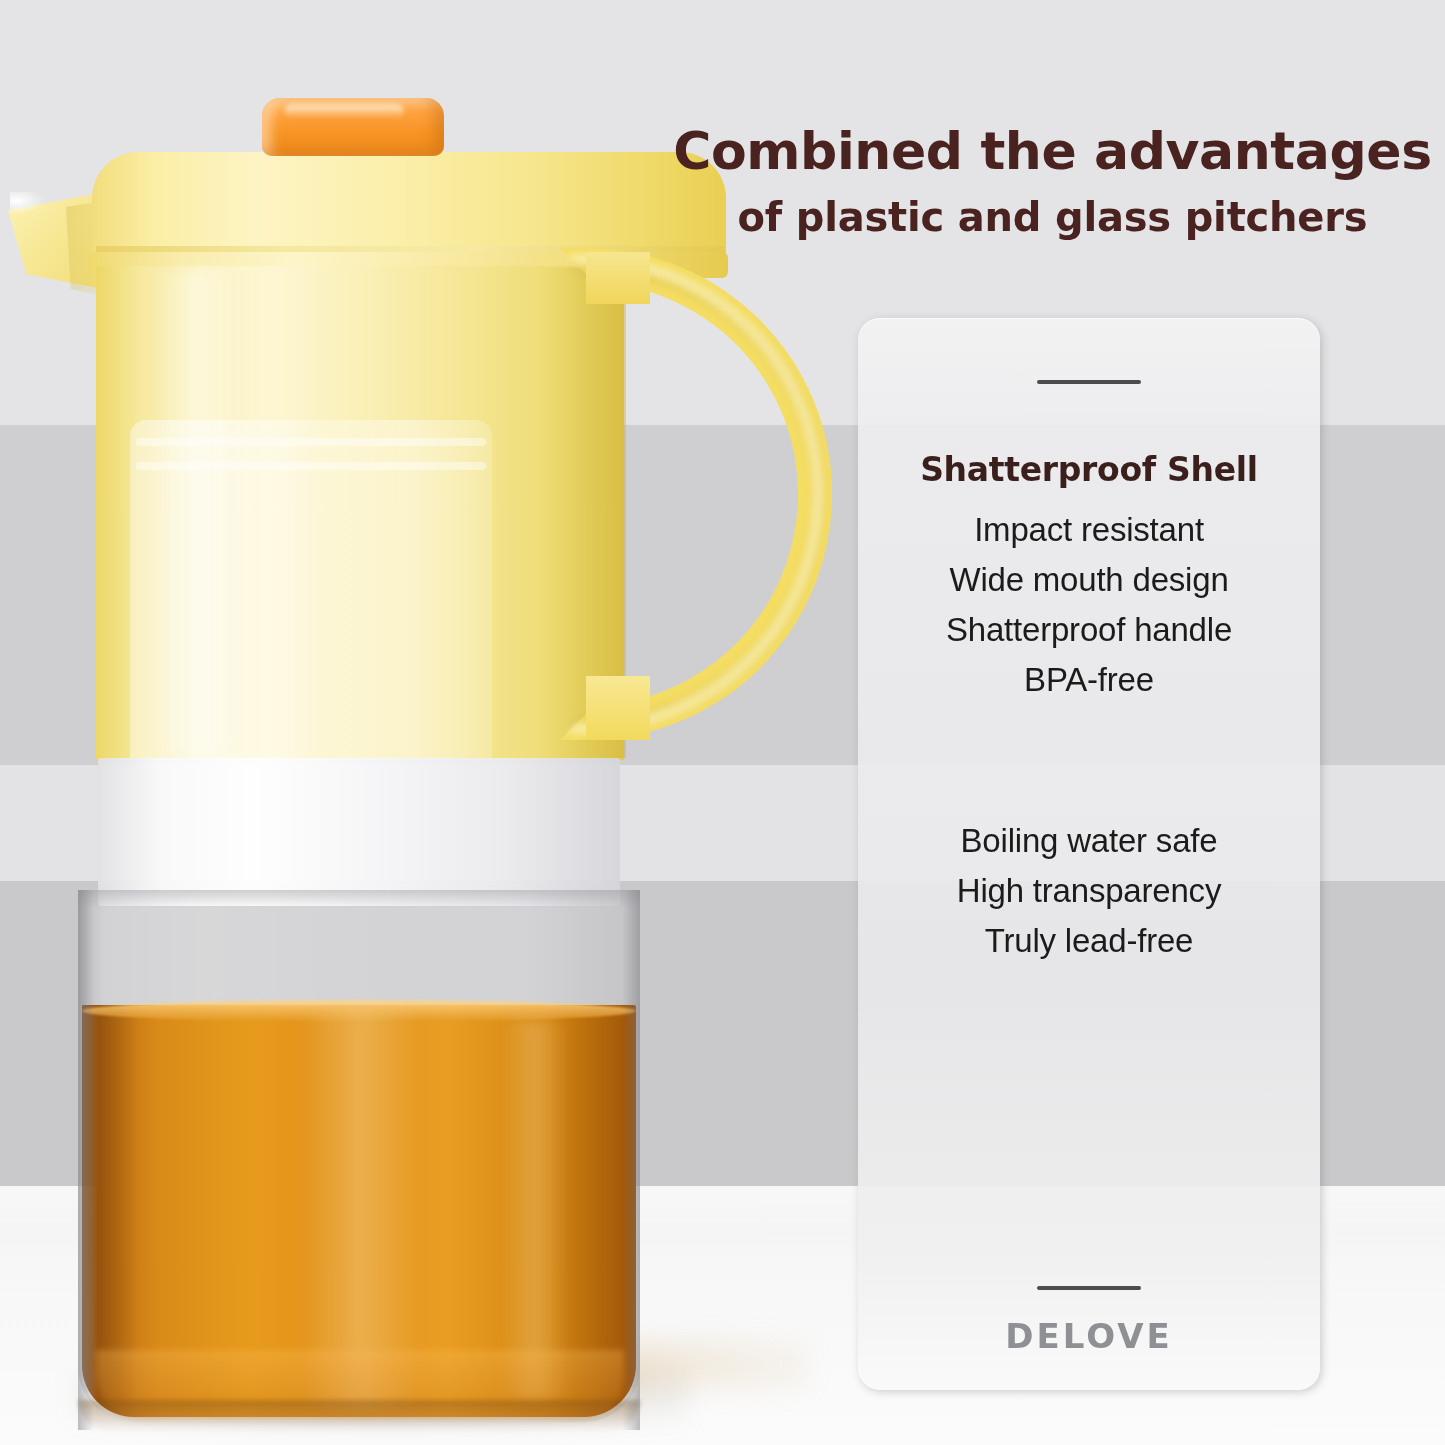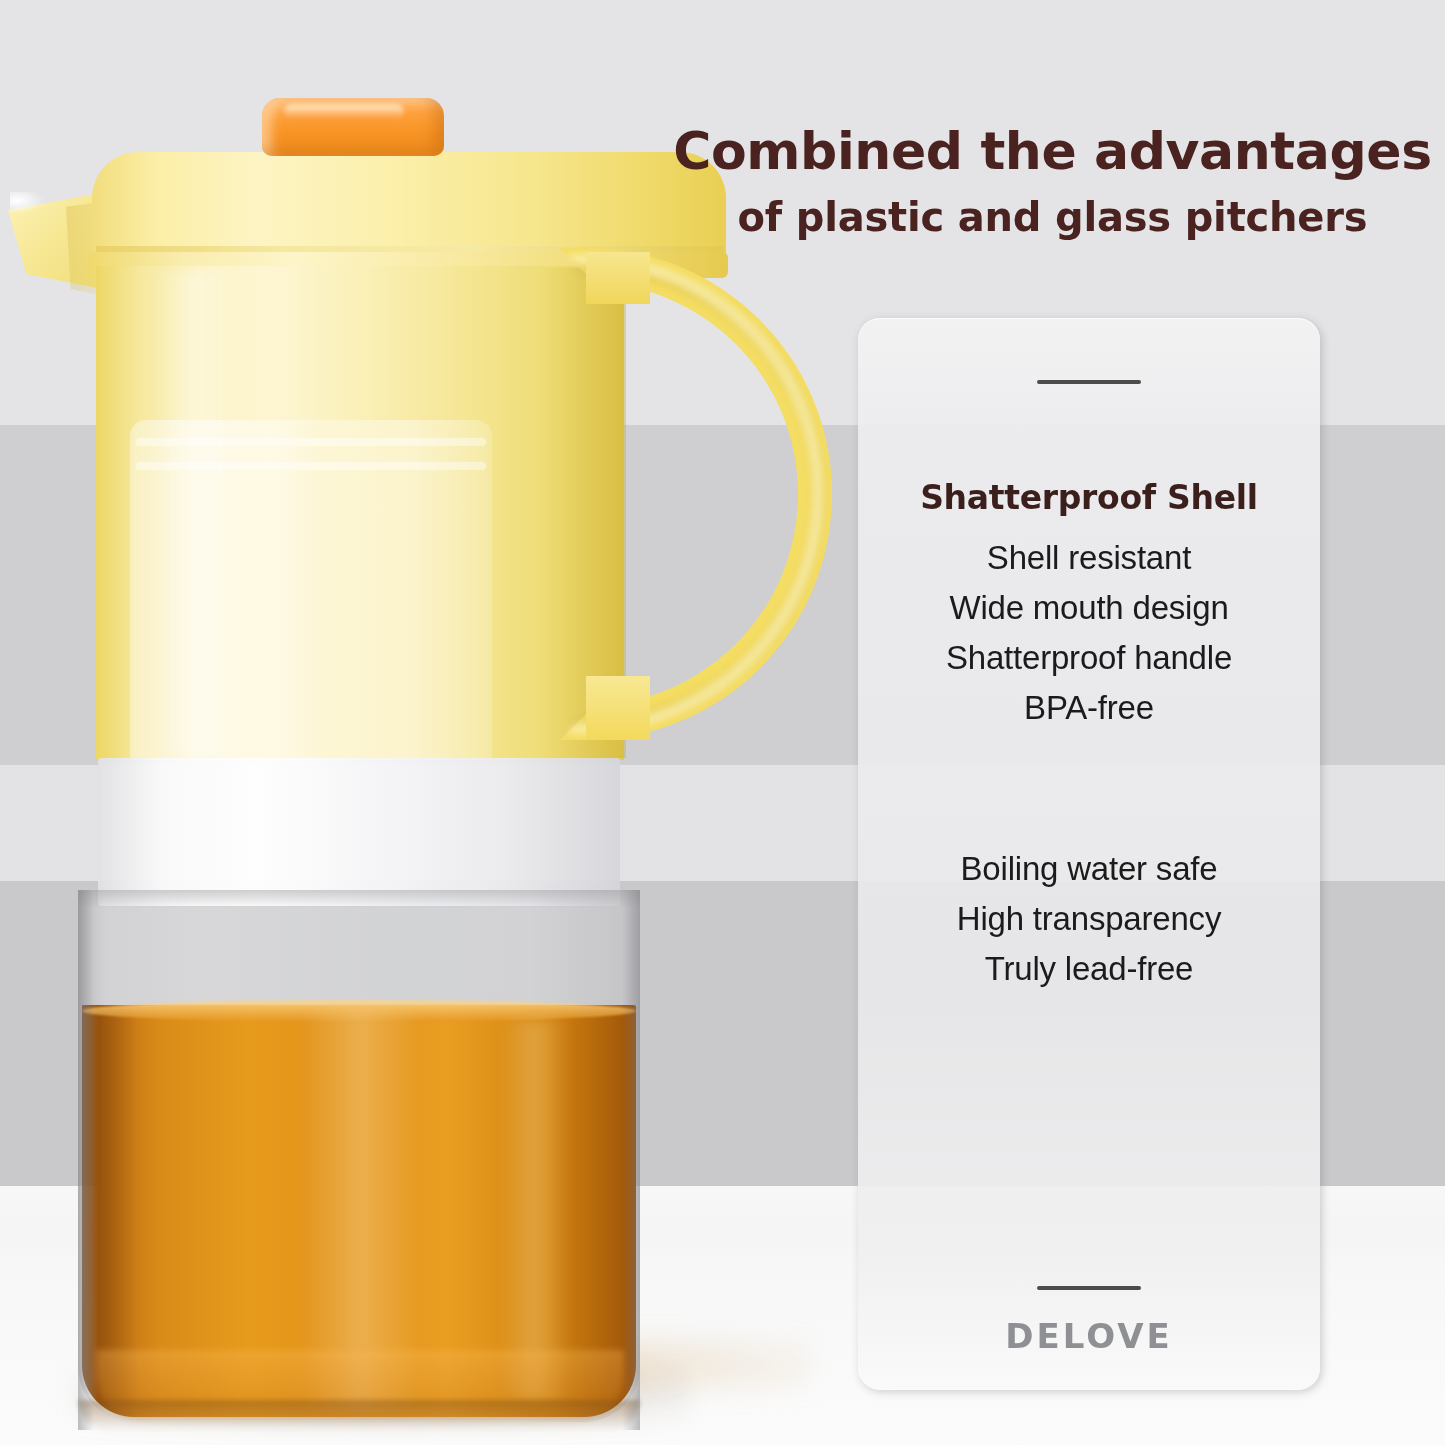--- a/index.html
+++ b/index.html
@@ -270,21 +270,21 @@
     display:flex; flex-direction:column; align-items:center;
   }
 
   .rule {
     width:104px; height:4px; background:#4c4c4c; border-radius:2px;
   }
   .rule-top { margin-top:62px; }
   .rule-bottom { margin-top:auto; }
 
   .feature-block { width:100%; text-align:center; }
-  .block-a { margin-top:94px; }
+  .block-a { margin-top:66px; }
   .block-b { margin-top:110px; }
 
   .feature-title {
     font-size:33px; font-weight:bold; color:#3b1f1c;
     font-family:"DejaVu Sans", sans-serif;
     letter-spacing:-0.3px;
     margin-bottom:16px;
   }
   .feature-line {
     font-size:33px; color:#1b1b1b; line-height:1.52;
@@ -357,21 +357,21 @@
     <div class="headline">Combined the advantages</div>
     <div class="subhead">of plastic and glass pitchers</div>
   </div>
 
   <div id="card">
 
     <div class="rule rule-top"></div>
 
     <div class="feature-block block-a">
       <div class="feature-title">Shatterproof Shell</div>
-      <div class="feature-line">Shell resistant</div>
+      <div class="feature-line">Impact resistant</div>
       <div class="feature-line">Wide mouth design</div>
       <div class="feature-line">Shatterproof handle</div>
       <div class="feature-line">BPA-free</div>
     </div>
 
     <div class="feature-block block-b">
       <div class="feature-line">Boiling water safe</div>
       <div class="feature-line">High transparency</div>
       <div class="feature-line">Truly lead-free</div>
     </div>

